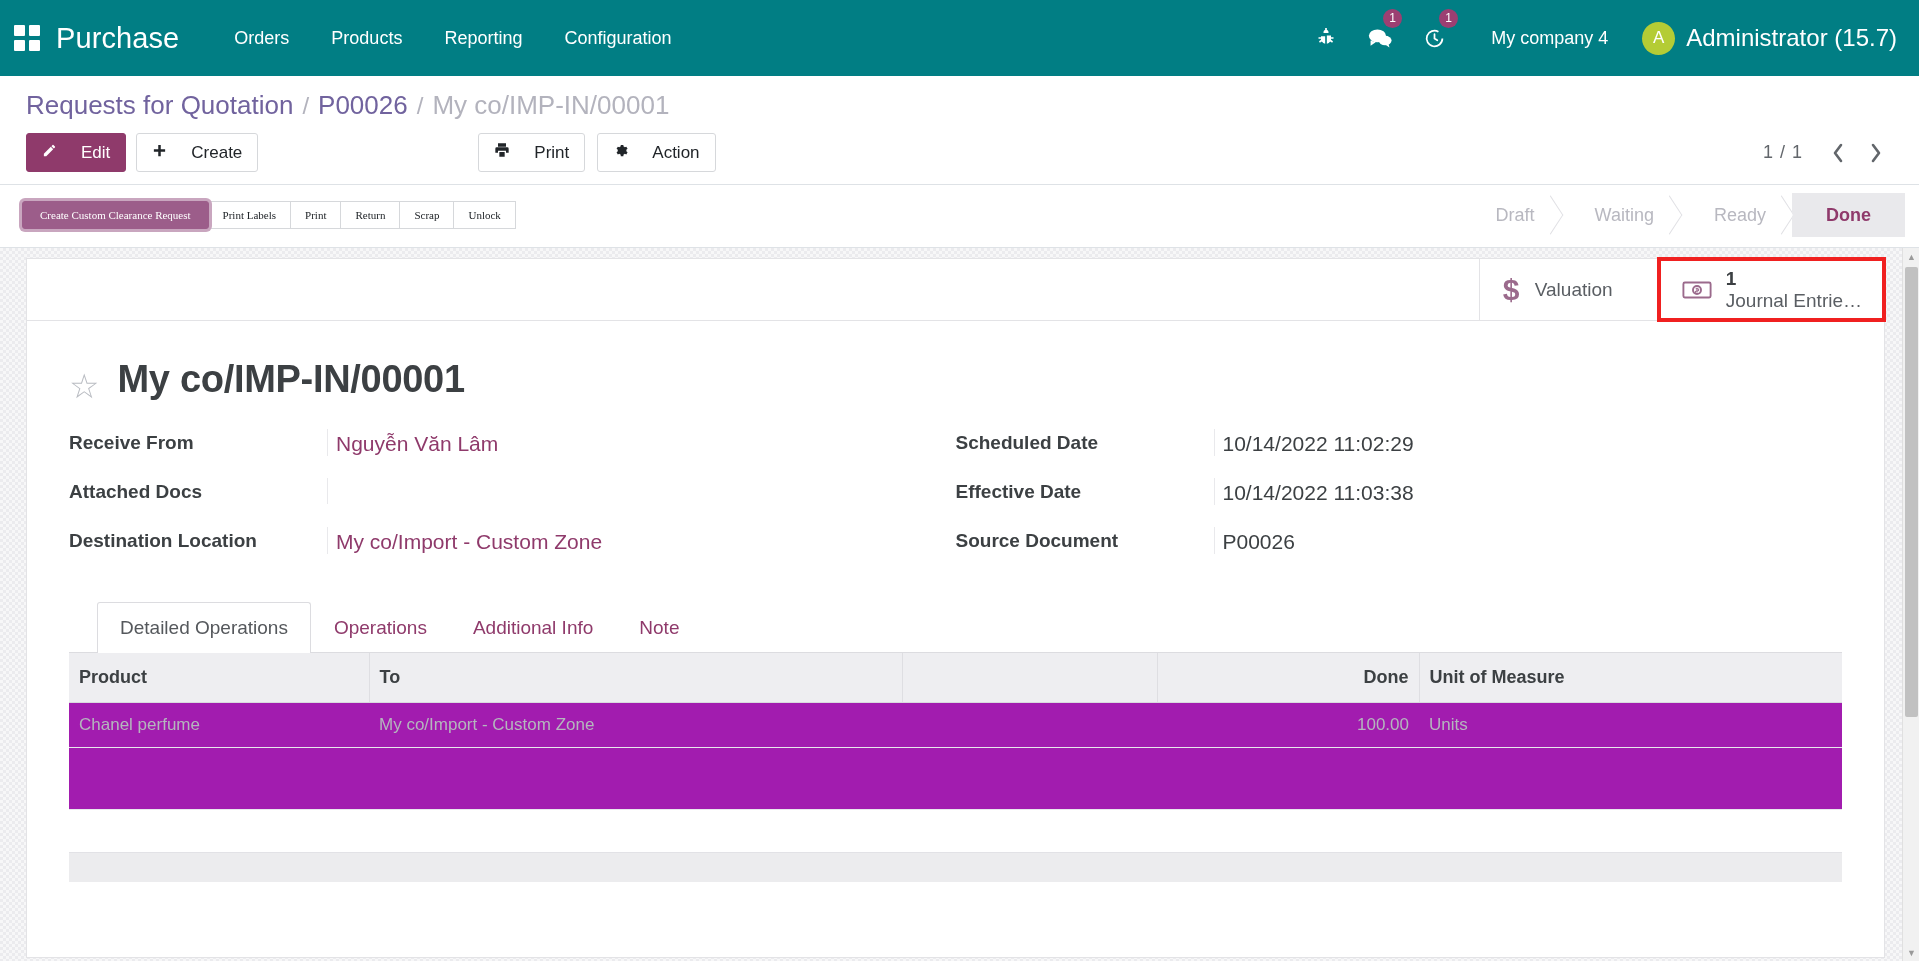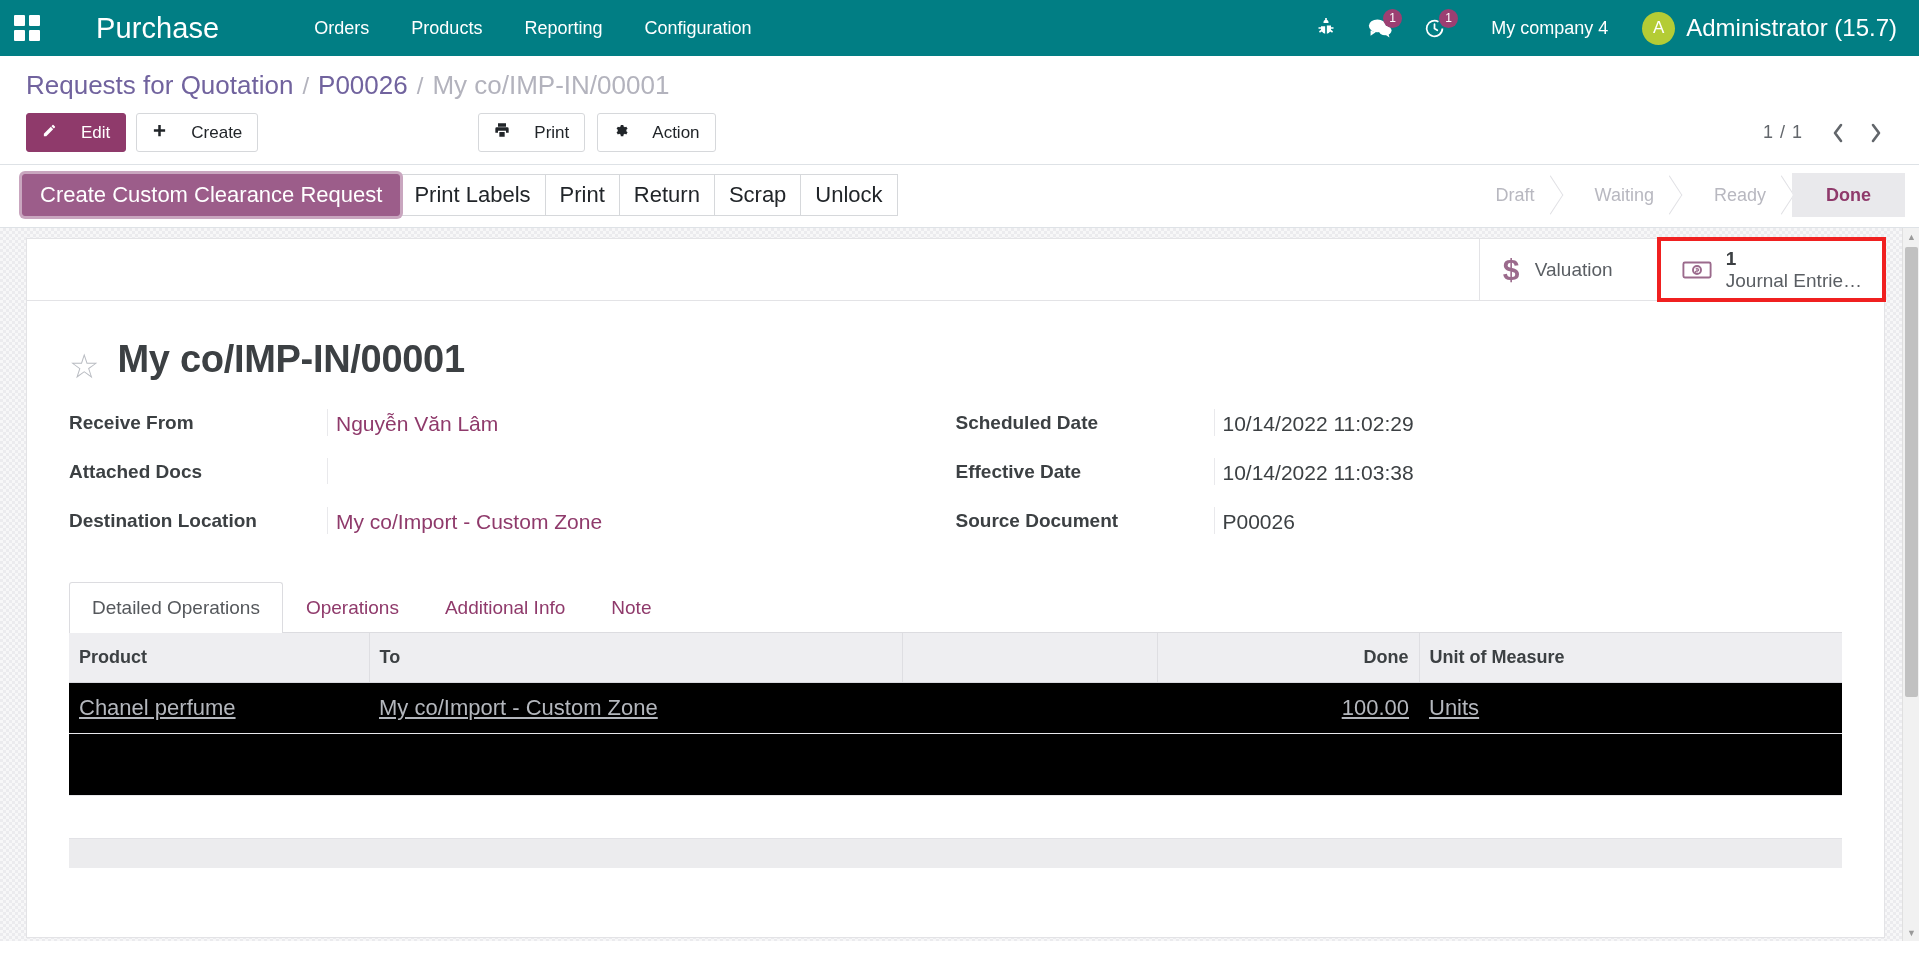--- a/index.html
+++ b/index.html
@@ -8,28 +8,27 @@
     margin: 0; padding: 0;
     width: 1919px; height: 968px;
     overflow: hidden;
     font-family: "Liberation Sans", sans-serif;
     background: #ffffff;
     -webkit-font-smoothing: antialiased;
   }
 
   
   .navbar {
-    height: 56px;
+    height: 76px;
     background: #017e84;
     display: flex;
     align-items: center;
     padding: 0 18px 0 14px;
     color: #ffffff;
     position: relative;
-    gap: 40px;
   }
   .apps-grid {
     width: 26px; height: 26px;
     display: grid;
     grid-template-columns: 11px 11px;
     grid-template-rows: 11px 11px;
     gap: 4px;
     margin-right: 16px;
     cursor: pointer;
   }
@@ -174,30 +173,30 @@
     display: flex;
     align-items: center;
     background: #ffffff;
     border-bottom: 1px solid #dee2e6;
     padding: 8px 0 10px 22px;
     position: relative;
     min-height: 52px;
   }
   .sb-buttons { display: flex; align-items: center; gap: 0; }
   .sb-btn {
-    font-size: 22px;
+    font-size: 11px;
     border: 1px solid #d6d8db;
     background: #fff;
     color: #212529;
     padding: 7px 14px;
     cursor: pointer;
     white-space: nowrap;
     margin-right: -1px;
     border-radius: 0;
-    font-family: Liberation Sans, sans-serif;
+    font-family: Liberation Serif, serif;
   }
   .sb-btn:first-child { border-radius: 3px 0 0 3px; }
   .sb-btn.highlighted {
     background: #9c5d8a;
     border-color: #9c5d8a;
     color: #ffffff;
     box-shadow: 0 0 0 3px #c9a6bf;
     border-radius: 3px;
     position: relative;
     z-index: 3;
@@ -351,47 +350,47 @@
     border-bottom: none;
     margin-bottom: -1px;
     white-space: nowrap;
   }
   .tab.active {
     color: #55585c;
     background: #ffffff;
     border-color: #dcdce0 #dcdce0 #ffffff;
     border-radius: 3px 3px 0 0;
     cursor: default;
+    margin-left: 28px;
   }
 
   
   table.o-list { width: 100%; border-collapse: collapse; table-layout: fixed; }
   table.o-list thead th {
     background: #eeeef1;
     border-bottom: 1px solid #d9d9de;
     border-right: 1px solid #dedee2;
     font-size: 18px;
     font-weight: bold;
     color: #3c4043;
     text-align: left;
     padding: 14px 10px;
     white-space: nowrap;
   }
   table.o-list thead th.num { text-align: right; }
   table.o-list thead th:last-child { border-right: none; }
   table.o-list tbody td {
-    font-size: 22px;
+    font-size: 17px;
     color: #b4b7bd;
     padding: 12px 10px;
     border-bottom: 1px solid #e8e8ec;
-    background: #000000;
+    background: #a21caf;
     white-space: nowrap;
     overflow: hidden;
     text-overflow: ellipsis;
-    text-decoration: underline;
   }
   table.o-list tbody td.num { text-align: right; }
   table.o-list tbody tr.empty-row td { height: 62px; }
   .below-block {
     margin-top: 42px;
     height: 30px;
     background: #ececee;
     border-top: 1px solid #e2e2e6;
   }
 

